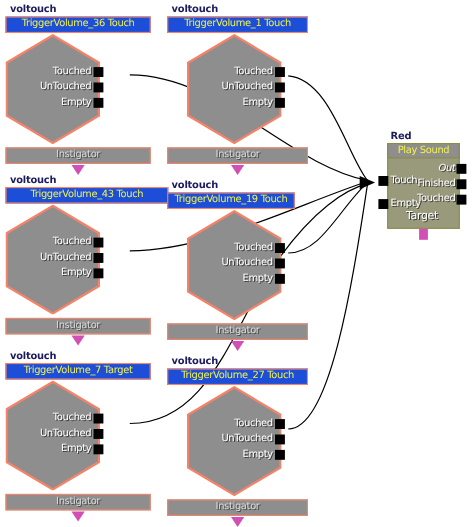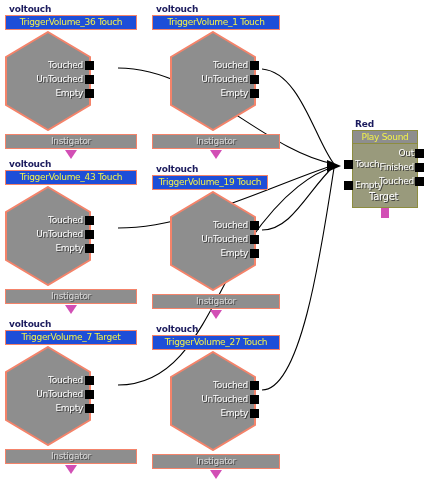--- a/index.html
+++ b/index.html
@@ -244,21 +244,21 @@
       <div class="pin" style="left:98px; top:44px;"></div>
       <div class="tv-port" style="left:18px; top:57px; width:78px;">Empty</div>
       <div class="pin" style="left:98px; top:58px;"></div>
     </div>
     <div class="tv-instigator" style="left:0; top:130px; width:128px;">Instigator</div>
     <div class="tri-down" style="left:58px; top:146px;"></div>
   </div>
 
   <div class="tv-node" id="node-tv43" style="left:5px; top:159px; width:132px;">
     <div class="tv-kismet-label">voltouch</div>
-    <div class="tv-title" style="width:132px;">TriggerVolume_43 Touch</div>
+    <div class="tv-title" style="width:148px;">TriggerVolume_43 Touch</div>
     <div class="tv-hexwrap">
       <svg class="tv-hex" width="86" height="100" viewBox="0 0 86 100">
         <polygon points="43,1 85,26 85,74 43,99 1,74 1,26" fill="#8e8e8e" stroke="#f4836a" stroke-width="2"></polygon>
       </svg>
     </div>
     <div class="tv-ports">
       <div class="tv-port" style="left:0; top:29px; width:78px;">Touched</div>
       <div class="pin" style="left:80px; top:30px;"></div>
       <div class="tv-port" style="left:0; top:43px; width:78px;">UnTouched</div>
       <div class="pin" style="left:80px; top:44px;"></div>
@@ -332,21 +332,21 @@
   <div id="playsound" style="left:352px; top:119px;">
     <div id="ps-kismet-label">Red</div>
     <div id="ps-body"></div>
     <div id="ps-title">Play Sound</div>
 
     <div class="pin" style="left:-8px; top:41px; z-index:4;"></div>
     <div class="ps-in-label" style="left:3px; top:40px;">Touch</div>
     <div class="pin" style="left:-8px; top:62px; z-index:4;"></div>
     <div class="ps-in-label" style="left:3px; top:61px;">Empty</div>
 
-    <div class="ps-out-label" style="left:10px; top:29px; width:52px;">Out</div>
+    <div class="ps-out-label" style="left:10px; top:29px; width:52px;font-style:italic;">Out</div>
     <div class="pin" style="left:63px; top:30px; z-index:4;"></div>
     <div class="ps-out-label" style="left:10px; top:43px; width:52px;">Finished</div>
     <div class="pin" style="left:63px; top:44px; z-index:4;"></div>
     <div class="ps-out-label" style="left:10px; top:57px; width:52px;">Touched</div>
     <div class="pin" style="left:63px; top:58px; z-index:4;"></div>
 
     <div id="ps-target-label" style="left:17px; top:72px;">Target</div>
     <div id="ps-target-pin" style="left:29px; top:89px;"></div>
   </div>
 

